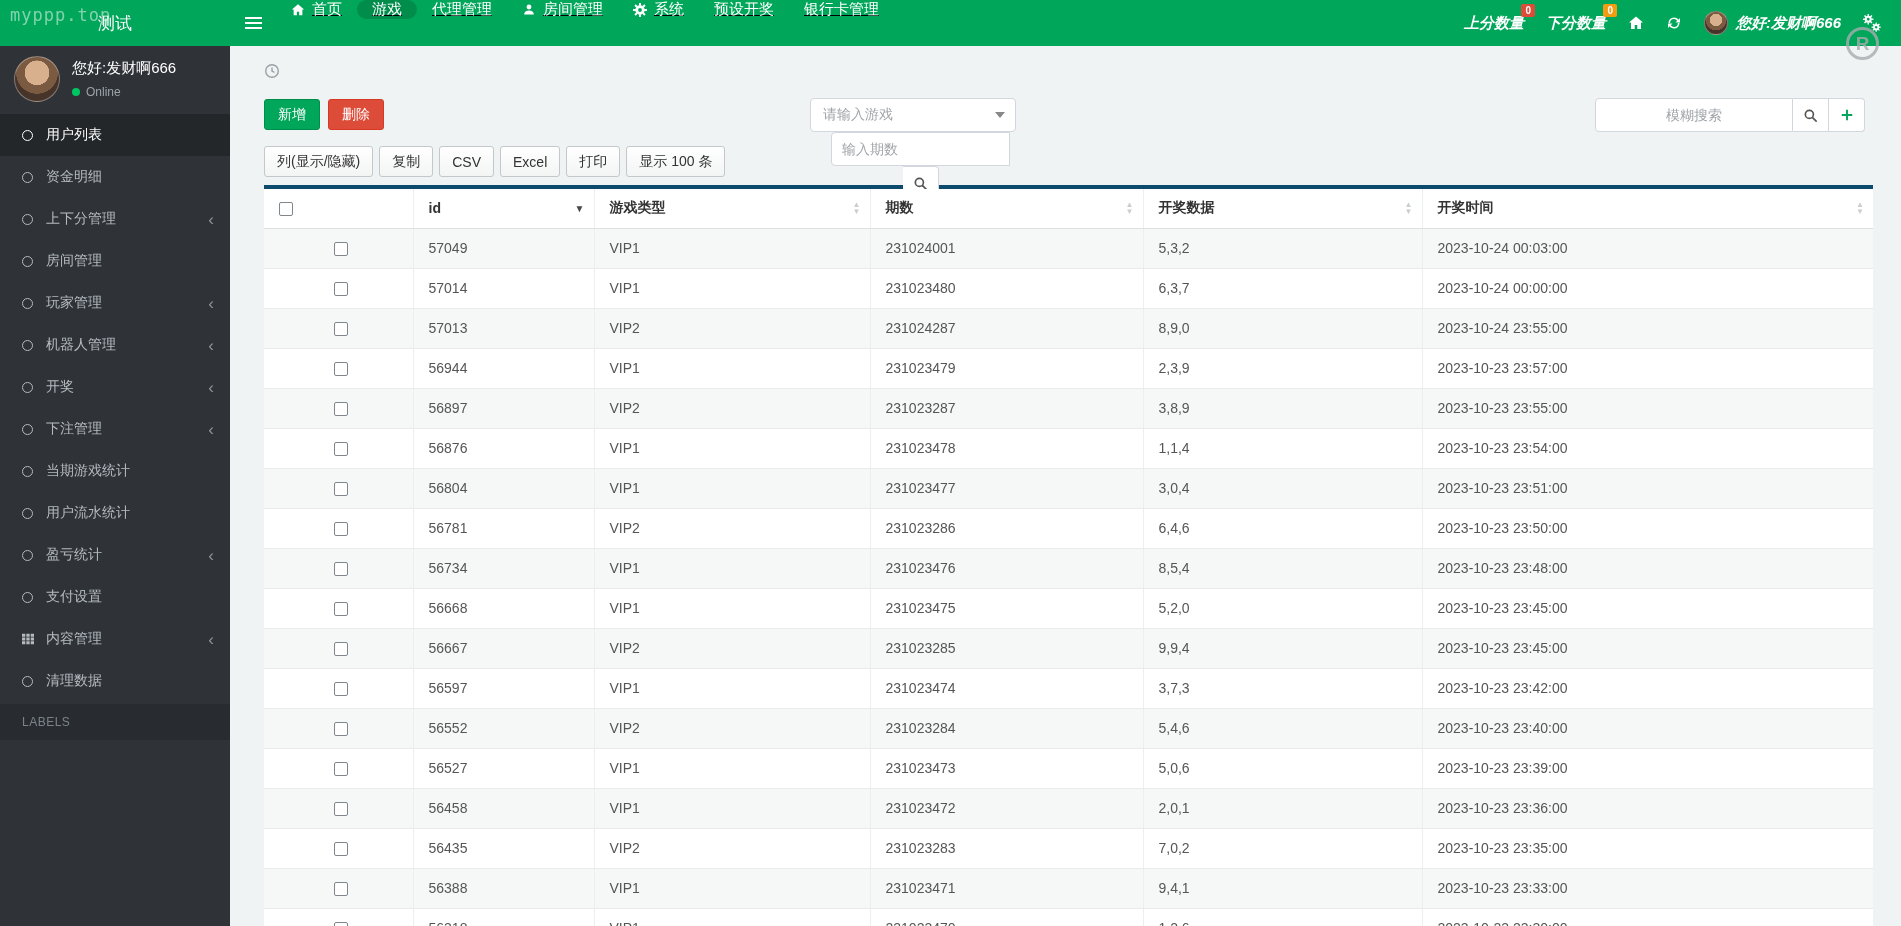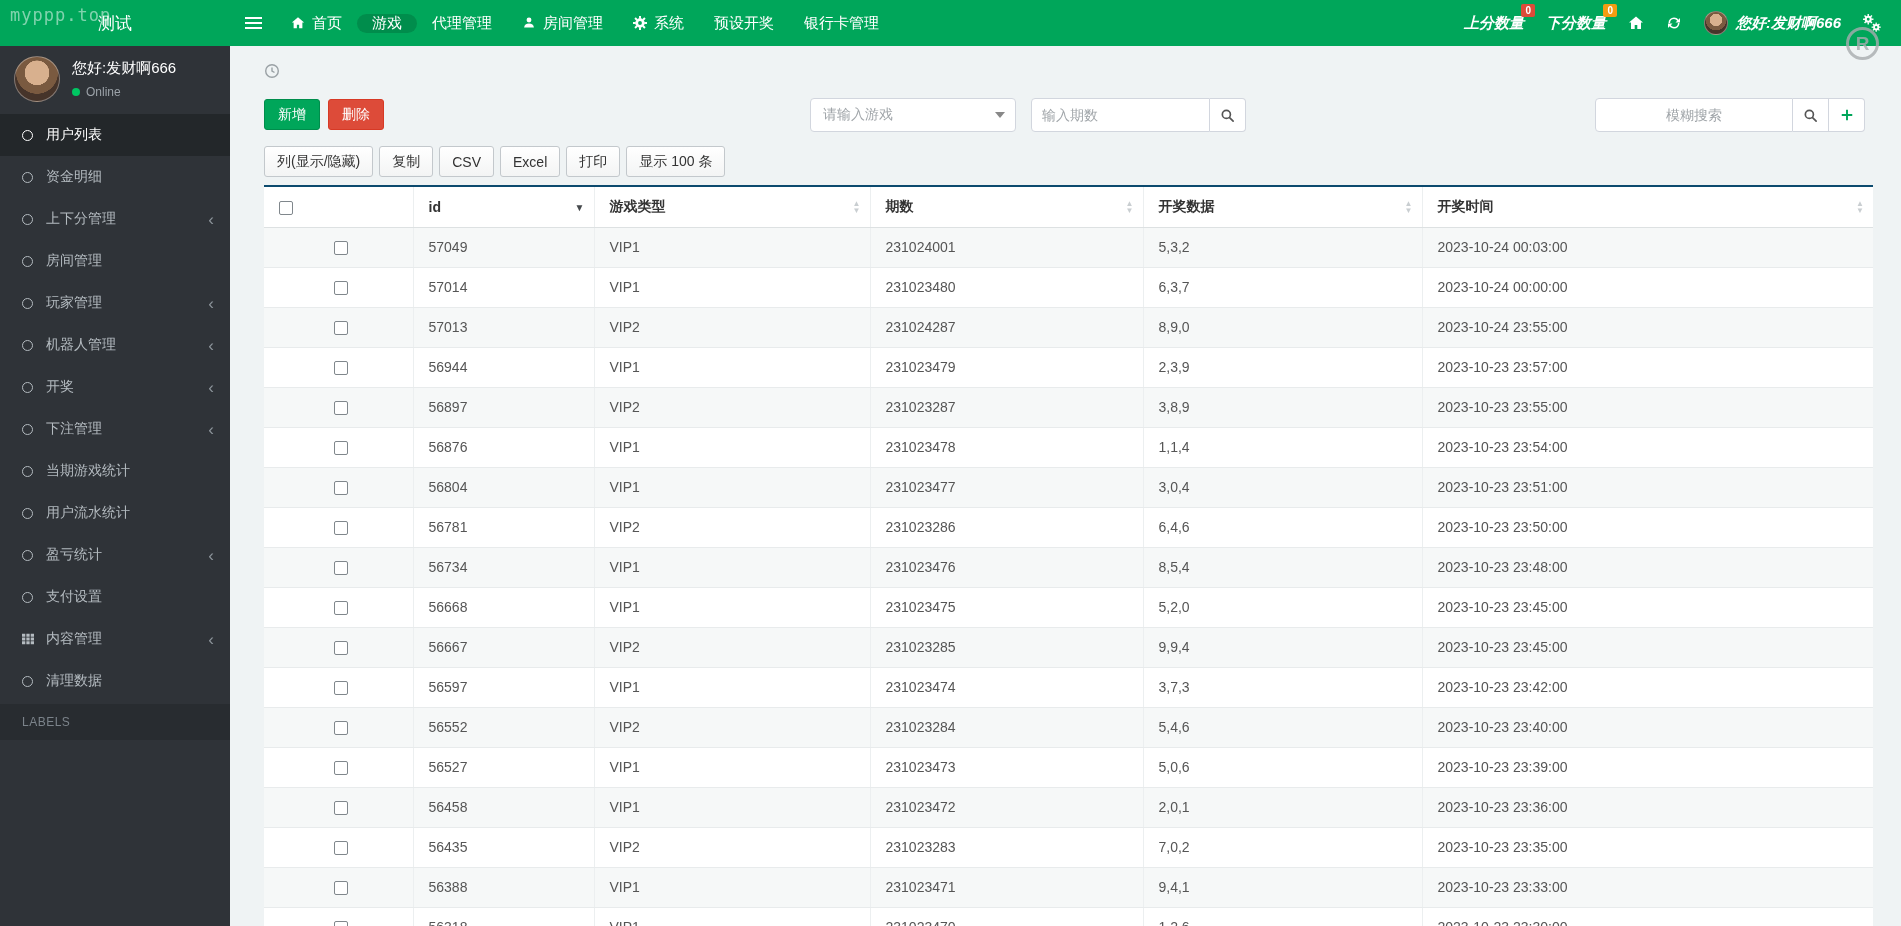--- a/index.html
+++ b/index.html
@@ -9,21 +9,21 @@
 
   
   .site-mark{position:absolute;left:10px;top:5px;z-index:60;color:rgba(255,255,255,.5);font-family:"DejaVu Sans Mono",monospace;font-size:17px;letter-spacing:1px;pointer-events:none;}
   .reg-mark{position:absolute;right:22px;top:27px;z-index:60;width:33px;height:33px;border:3px solid #a8acaf;border-radius:50%;display:flex;align-items:center;justify-content:center;color:#a8acaf;font-size:19px;font-weight:bold;opacity:.8;pointer-events:none;}
 
   
   .navbar{position:absolute;top:0;left:0;width:100%;height:46px;background:#00a65a;display:flex;align-items:stretch;z-index:10;}
   .brand{width:230px;display:flex;align-items:center;justify-content:center;color:#fff;font-size:17px;cursor:pointer;}
   .hamburger{width:46px;display:flex;flex-direction:column;align-items:center;justify-content:center;gap:3px;cursor:pointer;background:transparent;border:none;}
   .hamburger span{display:block;width:17px;height:2px;background:#fff;}
-  .nav-menu{display:flex;align-items:center;}
+  .nav-menu{display:flex;align-items:flex-start;text-decoration:underline;}
   .nav-link{display:flex;align-items:center;gap:7px;padding:0 15px;color:#fff;font-size:15px;text-decoration:none;cursor:pointer;}
   .nav-link.active{background:#008d4c;border-radius:13px;}
   .nav-link svg{display:block;}
   .nav-right{margin-left:auto;display:flex;align-items:center;gap:22px;padding-right:20px;}
   .score{position:relative;color:#fff;font-size:15px;font-style:italic;font-weight:700;cursor:pointer;text-decoration:none;}
   .score .badge{position:absolute;top:-10px;right:-11px;font-size:10px;font-style:normal;font-weight:700;color:#fff;padding:1px 4px;border-radius:2px;line-height:1.1;}
   .badge-up{background:#dd4b39;}
   .badge-down{background:#f39c12;}
   .nav-icon-btn{color:#fff;display:flex;align-items:center;cursor:pointer;background:none;border:none;}
   .user-chip{display:flex;align-items:center;gap:8px;cursor:pointer;}
@@ -49,39 +49,39 @@
   
   .content{position:absolute;left:230px;top:46px;right:0;bottom:0;background:#eff3f4;padding:16px 28px 0 34px;overflow:hidden;}
   .crumb{height:18px;margin-bottom:18px;color:#9aa1a5;display:flex;align-items:center;}
   .crumb span{display:flex;cursor:pointer;}
 
   .toolbar1{position:relative;height:34px;margin-bottom:14px;}
   .left-actions{position:absolute;left:0;top:1px;display:flex;gap:8px;}
   .btn{height:31px;padding:0 13px;border-radius:3px;font-size:14px;display:inline-flex;align-items:center;border:1px solid transparent;cursor:pointer;color:#fff;}
   .btn-add{background:#00a65a;border-color:#008d4c;}
   .btn-del{background:#dd4b39;border-color:#d73925;}
-  .search-mid{position:absolute;left:546px;top:0;display:flex;align-items:center;}
+  .search-mid{position:absolute;left:546px;top:0;display:flex;align-items:center;flex-direction:column;}
   .select{width:206px;height:34px;background:#fff;border:1px solid #d2d6de;border-radius:4px;display:flex;align-items:center;padding:0 12px;color:#a0a5a9;font-size:14px;cursor:pointer;position:relative;margin-right:15px;}
   .select .caret{position:absolute;right:10px;color:#888;display:flex;}
   .input{height:34px;border:1px solid #d2d6de;background:#fff;padding:0 10px;font-size:14px;color:#555;outline:none;}
   .input::placeholder{color:#a0a5a9;}
   .issue-input{width:179px;border-radius:4px 0 0 4px;}
   .ig-btn{width:36px;height:34px;background:#fff;border:1px solid #d2d6de;border-left:none;display:flex;align-items:center;justify-content:center;cursor:pointer;color:#555;padding:0;}
   .rounded-r{border-radius:0 4px 4px 0;}
   .search-right{position:absolute;right:8px;top:0;display:flex;}
   .fuzzy-input{width:198px;border-radius:4px 0 0 4px;text-align:center;}
   .plus-btn{color:#00a65a;}
 
   .toolbar2{display:flex;margin-bottom:8px;}
   .dt-btn{height:31px;padding:0 12px;margin-right:6px;background:linear-gradient(#fff,#f3f4f4);border:1px solid #c3c8cc;border-radius:3px;font-size:14px;color:#333;display:inline-flex;align-items:center;cursor:pointer;white-space:nowrap;}
 
   
   .table-wrap{background:#fff;}
   table.data{width:100%;border-collapse:collapse;table-layout:fixed;background:#fff;}
-  table.data th{position:relative;height:41px;text-align:left;font-size:14px;font-weight:bold;color:#333;padding:0 24px 0 15px;border-top:2px solid #0c4a6e;border-bottom:1px solid #dde1e2;background:#fff;cursor:pointer;}
+  table.data th{position:relative;height:41px;text-align:left;font-size:14px;font-weight:bold;color:#333;padding:0 24px 0 15px;border-top:4px solid #0c4a6e;border-bottom:1px solid #dde1e2;background:#fff;cursor:pointer;}
   table.data td{height:40px;font-size:14px;color:#555;padding:0 10px 0 15px;border-bottom:1px solid #e8ebec;overflow:hidden;white-space:nowrap;}
   table.data th:not(:first-child), table.data td:not(:first-child){border-left:1px solid #eceff0;}
   table.data tbody tr:nth-child(odd) td{background:#f6f8f8;}
   th.cb-col, td.cb-col{text-align:center;padding:0;}
   .sort-both{position:absolute;right:9px;top:50%;transform:translateY(-50%);display:flex;flex-direction:column;font-size:8px;line-height:7px;color:#c9ced1;font-weight:normal;}
   .sort-desc{position:absolute;right:9px;top:50%;transform:translateY(-46%);font-size:10px;color:#45494c;}
   input[type=checkbox]{appearance:none;-webkit-appearance:none;width:14px;height:14px;border:1px solid #80878c;border-radius:2px;background:#fff;cursor:pointer;vertical-align:middle;}
 </style>
 </head>
 <body>

